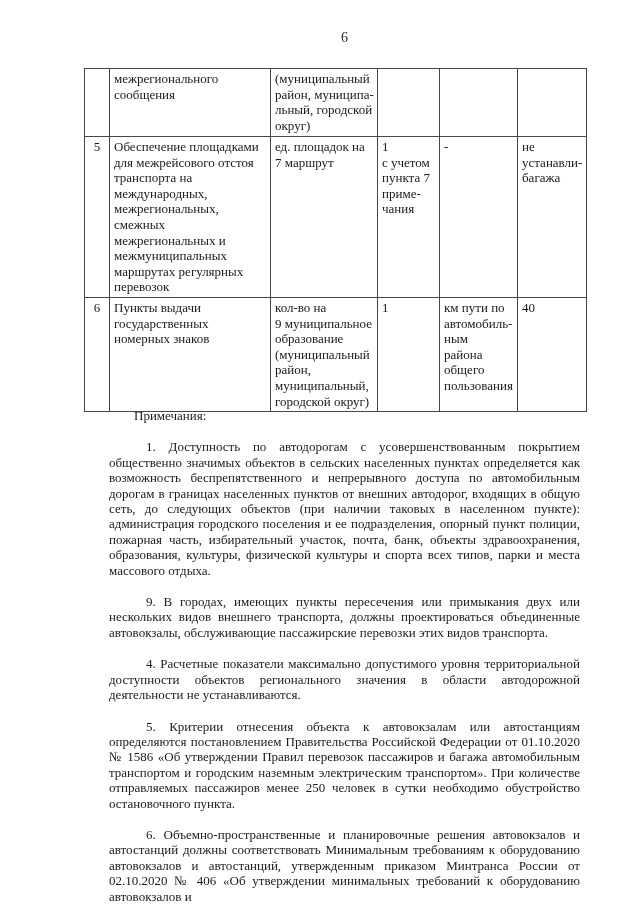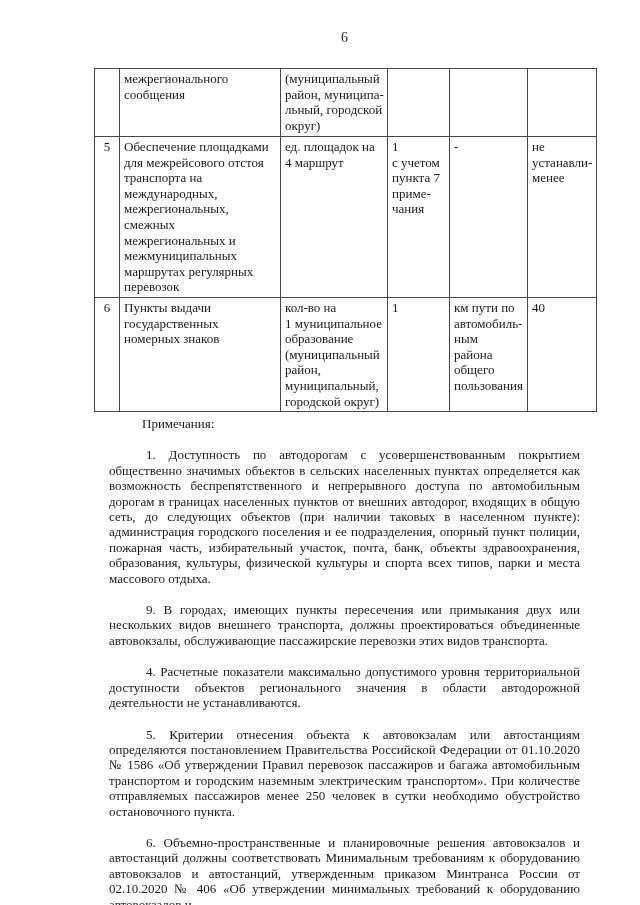--- a/index.html
+++ b/index.html
@@ -20,21 +20,21 @@
     position: absolute;
     top: 30px;
     left: 93px;
     width: 503px;
     text-align: center;
     font-size: 14px;
     color: #2a2a2a;
   }
   table.spec-table {
     position: absolute;
-    left: 94px;
+    left: 84px;
     top: 68px;
     width: 502px;
     border-collapse: collapse;
     table-layout: fixed;
   }
   table.spec-table td {
     border: 1px solid #474747;
     vertical-align: top;
     padding: 2px 3px 2px 4px;
     font-size: 13px;
@@ -57,21 +57,21 @@
     top: 404px;
     width: 503px;
     font-size: 13px;
     line-height: 15.4px;
     text-align: justify;
     color: #1a1a1a;
   }
   .notes .notes-heading {
     text-align: left;
     text-indent: 37px;
-    margin: 12px;
+    margin: 4px;
   }
   .notes p.note {
     margin: 16px;
     text-indent: 37px;
   }
 </style>
 </head>
 <body>
 
 <div class="page">
@@ -106,38 +106,38 @@
 для межрейсового отстоя
 транспорта на
 международных,
 межрегиональных,
 смежных
 межрегиональных и
 межмуниципальных
 маршрутах регулярных
 перевозок</td>
         <td>ед. площадок на
-4 маршрут</td>
+7 маршрут</td>
         <td>1
 с учетом
 пункта 7
 приме-
 чания</td>
         <td>-</td>
         <td>не
 устанавли-
-менее</td>
+багажа</td>
       </tr>
       <tr class="row-6">
         <td class="num-cell">6</td>
         <td>Пункты выдачи
 государственных
 номерных знаков</td>
         <td>кол-во на
-1 муниципальное
+9 муниципальное
 образование
 (муниципальный
 район,
 муниципальный,
 городской округ)</td>
         <td>1</td>
         <td>км пути по
 автомобиль-
 ным
 района

